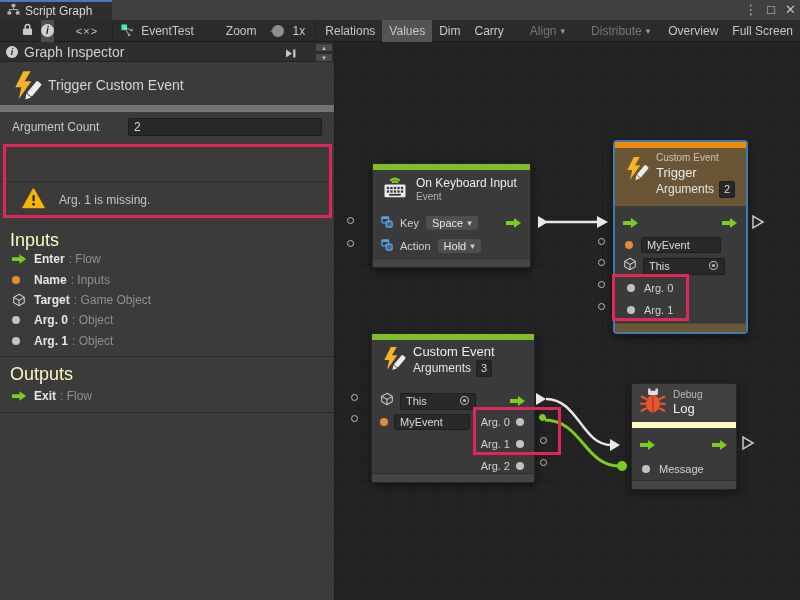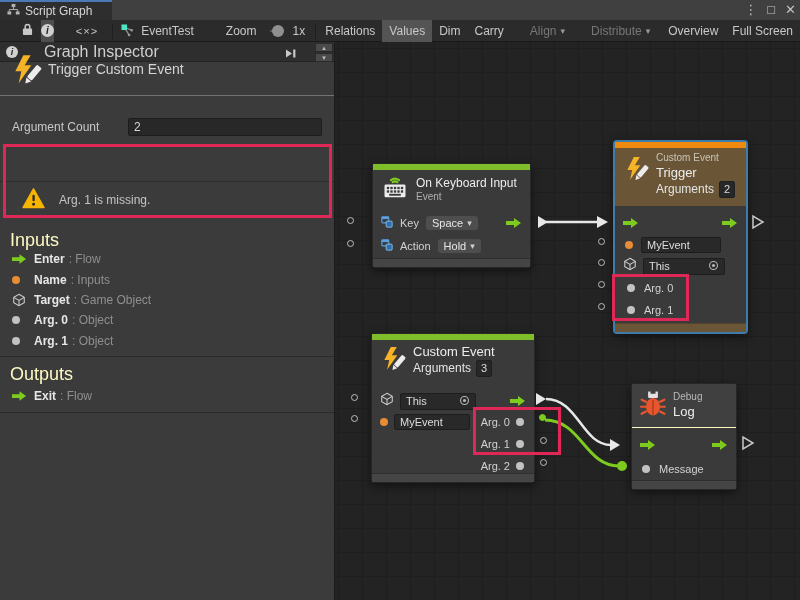--- a/index.html
+++ b/index.html
@@ -31,26 +31,26 @@
   .icon-btn.active{background:#4e4e4e;}
   .info-circle{width:13px;height:13px;border-radius:50%;background:#d0d0d0;color:#222;
     font-size:10px;font-weight:bold;display:flex;align-items:center;justify-content:center;font-style:italic;}
   .code-glyph{font-size:11px;color:#c8c8c8;letter-spacing:1px;}
 
   
   .inspector{position:absolute;left:0;top:42px;width:335px;height:558px;background:#3b3b3b;
     border-right:1px solid #1c1c1c;overflow:hidden;}
   .insp-header{position:absolute;left:0;top:0;width:335px;height:20px;background:#2e2e2e;
     border-bottom:1px solid #232323;display:flex;align-items:center;padding-left:6px;gap:6px;}
-  .insp-header-label{font-size:16px;color:#cfcfcf;margin-left:20px;}
+  .insp-header-label{font-size:14px;color:#cfcfcf;}
   .insp-dock{position:absolute;right:38px;top:3px;}
   .stepper{position:absolute;right:2px;top:1px;width:18px;height:19px;display:flex;flex-direction:column;gap:1px;}
   .stepper div{flex:1;background:#4a4a4a;border:1px solid #2a2a2a;color:#bbb;font-size:6px;
     display:flex;align-items:center;justify-content:center;line-height:1;}
-  .unit-title-row{position:absolute;left:0;top:4px;width:335px;height:50px;border-bottom:1px solid #737373;text-align:right;}
+  .unit-title-row{position:absolute;left:0;top:20px;width:335px;height:50px;border-bottom:7px solid #737373;text-align:right;}
   .unit-title{position:absolute;left:48px;top:15px;font-size:14px;color:#d4d4d4;}
   .argrow-label{position:absolute;left:12px;top:78px;font-size:12px;color:#c9c9c9;}
   .argrow-input{position:absolute;left:128px;top:76px;width:194px;height:18px;background:#282828;
     border:1px solid #1d1d1d;border-radius:2px;color:#d8d8d8;font-size:12px;padding:0 5px;
     font-family:"Liberation Sans",sans-serif;}
   .warn-row{position:absolute;left:0;width:335px;height:36px;display:flex;align-items:center;gap:14px;padding-left:22px;}
   .warn-text{font-size:12px;color:#c4c4c4;}
   .warn-divider{position:absolute;left:0;top:139px;width:335px;height:1px;background:#2e2e2e;}
   .insp-annotation{position:absolute;left:3px;top:102px;width:329px;height:74px;
     border:3px solid #e02858;z-index:5;pointer-events:none;}
@@ -471,21 +471,21 @@
       <span class="dot dot-gray" style="position:absolute;right:10px"></span>
     </div>
     <div class="nrow" style="top:123px">
       <span class="nlabel" style="position:absolute;right:24px">Arg. 2</span>
       <span class="dot dot-gray" style="position:absolute;right:10px"></span>
     </div>
     <div class="node-footer"></div>
   </div>
 
   <div class="node" style="left:296px;top:341px;width:106px;height:107px">
-    <div class="node-head" style="top:0;height:44px;border-bottom:1px solid #fef9c3;background:#404040">
+    <div class="node-head" style="top:0;height:44px;border-bottom:6px solid #fef9c3;background:#404040">
       <span>
         <svg width="26" height="26" viewBox="0 0 24 24">
             <rect x="7.5" y="2.5" width="9" height="4" rx="1" fill="#e2e2e2"></rect>
             <rect x="7.5" y="0.5" width="2.2" height="3" fill="#e2e2e2"></rect>
             <rect x="14.3" y="0.5" width="2.2" height="3" fill="#e2e2e2"></rect>
             <g stroke="#e8562d" stroke-width="2" stroke-linecap="round">
               <path d="M5.5 10 L1.5 8"></path>
               <path d="M5.5 14.5 H1"></path>
               <path d="M5.5 19 L1.5 21"></path>
               <path d="M18.5 10 L22.5 8"></path>

